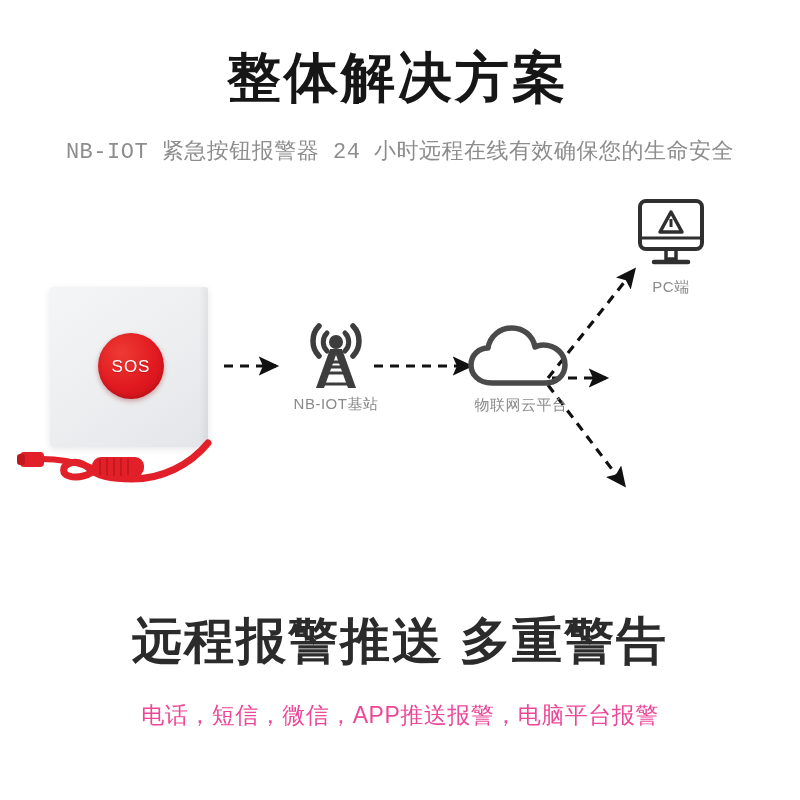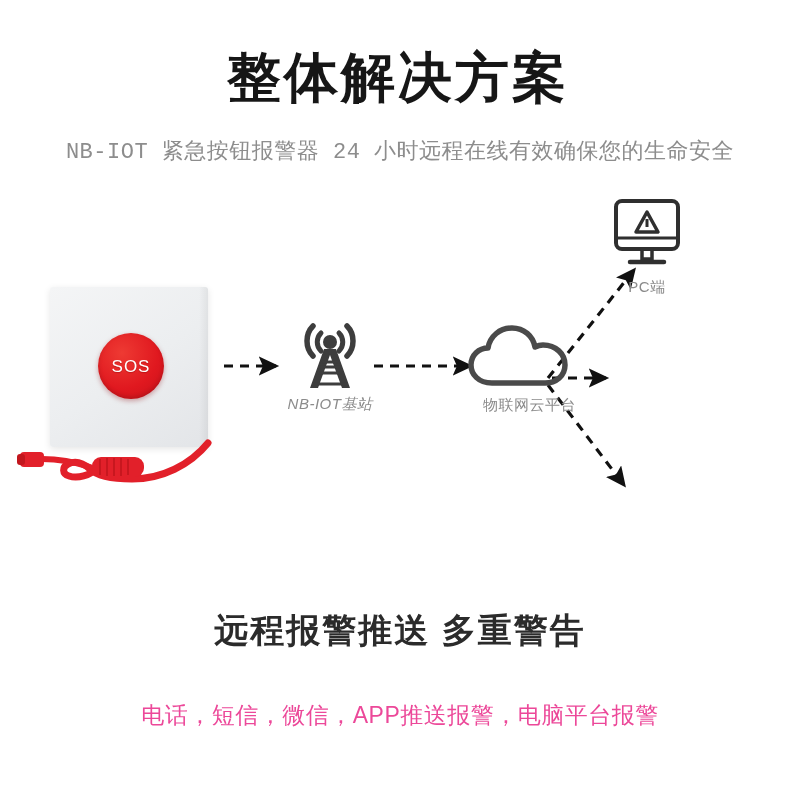--- a/index.html
+++ b/index.html
@@ -40,21 +40,21 @@
     letter-spacing: 0.5px;
     white-space: nowrap;
     font-family: Liberation Mono, monospace;
   }
   .footer-head {
     position: absolute;
     left: 0;
     top: 608px;
     width: 800px;
     text-align: center;
-    font-size: 34px;
+    font-size: 50px;
     font-weight: bold;
     color: #2b2b2b;
     letter-spacing: 2px;
   }
   .footer-sub {
     position: absolute;
     left: 0;
     top: 700px;
     width: 800px;
     text-align: center;
@@ -143,23 +143,23 @@
   .node .glyph { display: block; }
   .node .cap {
     display: block;
     margin-top: 5px;
     font-size: 15px;
     color: #8b8b8b;
     white-space: nowrap;
     letter-spacing: 0.5px;
   }
 
-  .node-tower { left: 280px; top: 133px; width: 100px; font-style: italic; }
-  .node-cloud { left: 466px; top: 140px; width: 110px; text-align: right; }
-  .node-pc    { left: 604px; top: 12px;  width: 86px; }
+  .node-tower { left: 286px; top: 133px; width: 100px; }
+  .node-cloud { left: 466px; top: 140px; width: 110px; }
+  .node-pc    { left: 628px; top: 12px;  width: 86px; }
   .node-wechat{ left: 605px; top: 155px; width: 62px; }
   .node-phone { left: 674px; top: 155px; width: 62px; }
   .node-app   { left: 605px; top: 287px; width: 62px; }
   .node-sms   { left: 674px; top: 287px; width: 62px; }
 </style>
 </head>
 <body>
 
 <div class="title-main">整体解决方案</div>
 <div class="title-sub">NB-IOT 紧急按钮报警器 24 小时远程在线有效确保您的生命安全</div>

